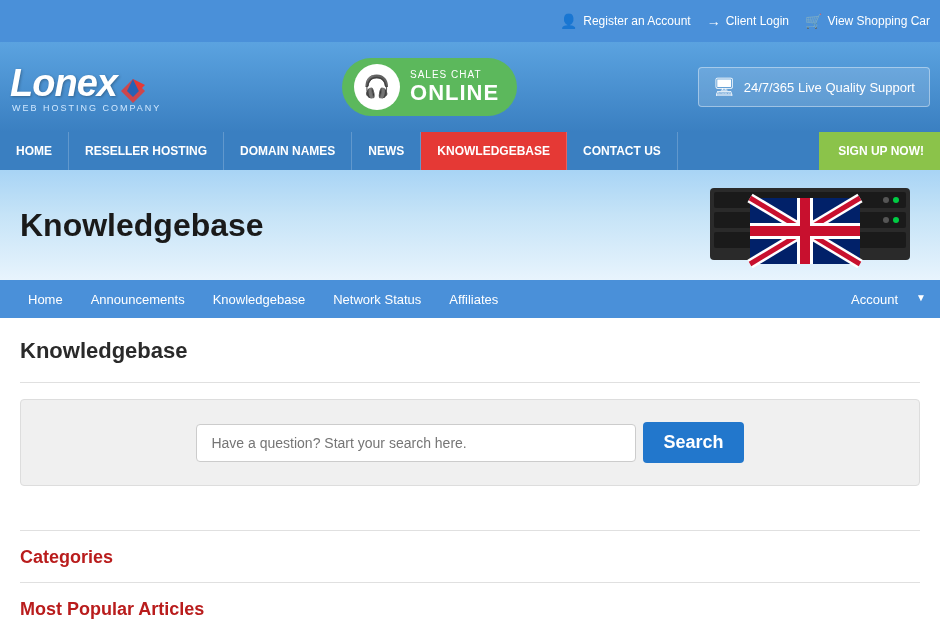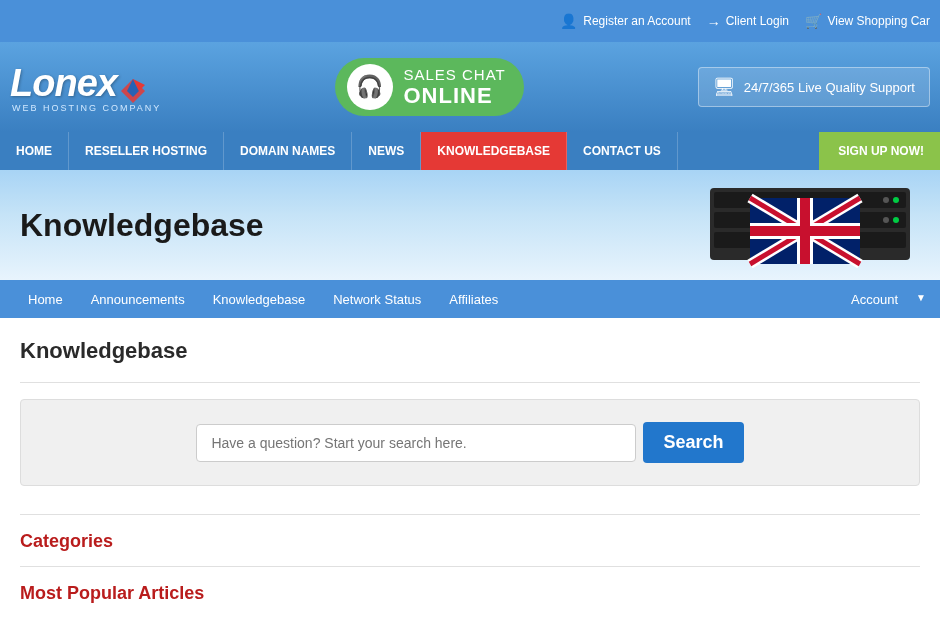--- a/index.html
+++ b/index.html
@@ -76,21 +76,21 @@
       border-radius: 50%;
       width: 46px;
       height: 46px;
       display: flex;
       align-items: center;
       justify-content: center;
       font-size: 22px;
       color: #5cb85c;
     }
     .sales-chat-text { color: #fff; }
-    .sales-chat-text .line1 { font-size: 15px; letter-spacing: 1px; }
+    .sales-chat-text .line1 { font-size: 10px; letter-spacing: 1px; }
     .sales-chat-text .line2 { font-size: 22px; font-weight: bold; letter-spacing: 1px; }
 
     .live-support {
       background: rgba(255,255,255,0.15);
       border: 1px solid rgba(255,255,255,0.4);
       border-radius: 4px;
       padding: 8px 14px;
       color: #fff;
       font-size: 13px;
       display: flex;
@@ -189,21 +189,21 @@
     }
     .search-box {
       background: #f0f0f0;
       border: 1px solid #ddd;
       border-radius: 4px;
       padding: 22px;
       display: flex;
       align-items: center;
       justify-content: center;
       gap: 7px;
-      margin-bottom: 28px;
+      margin-bottom: 44px;
     }
     .search-input {
       width: 440px;
       padding: 10px 14px;
       border: 1px solid #ccc;
       border-radius: 4px;
       font-size: 14px;
       color: #999;
       outline: none;
     }

